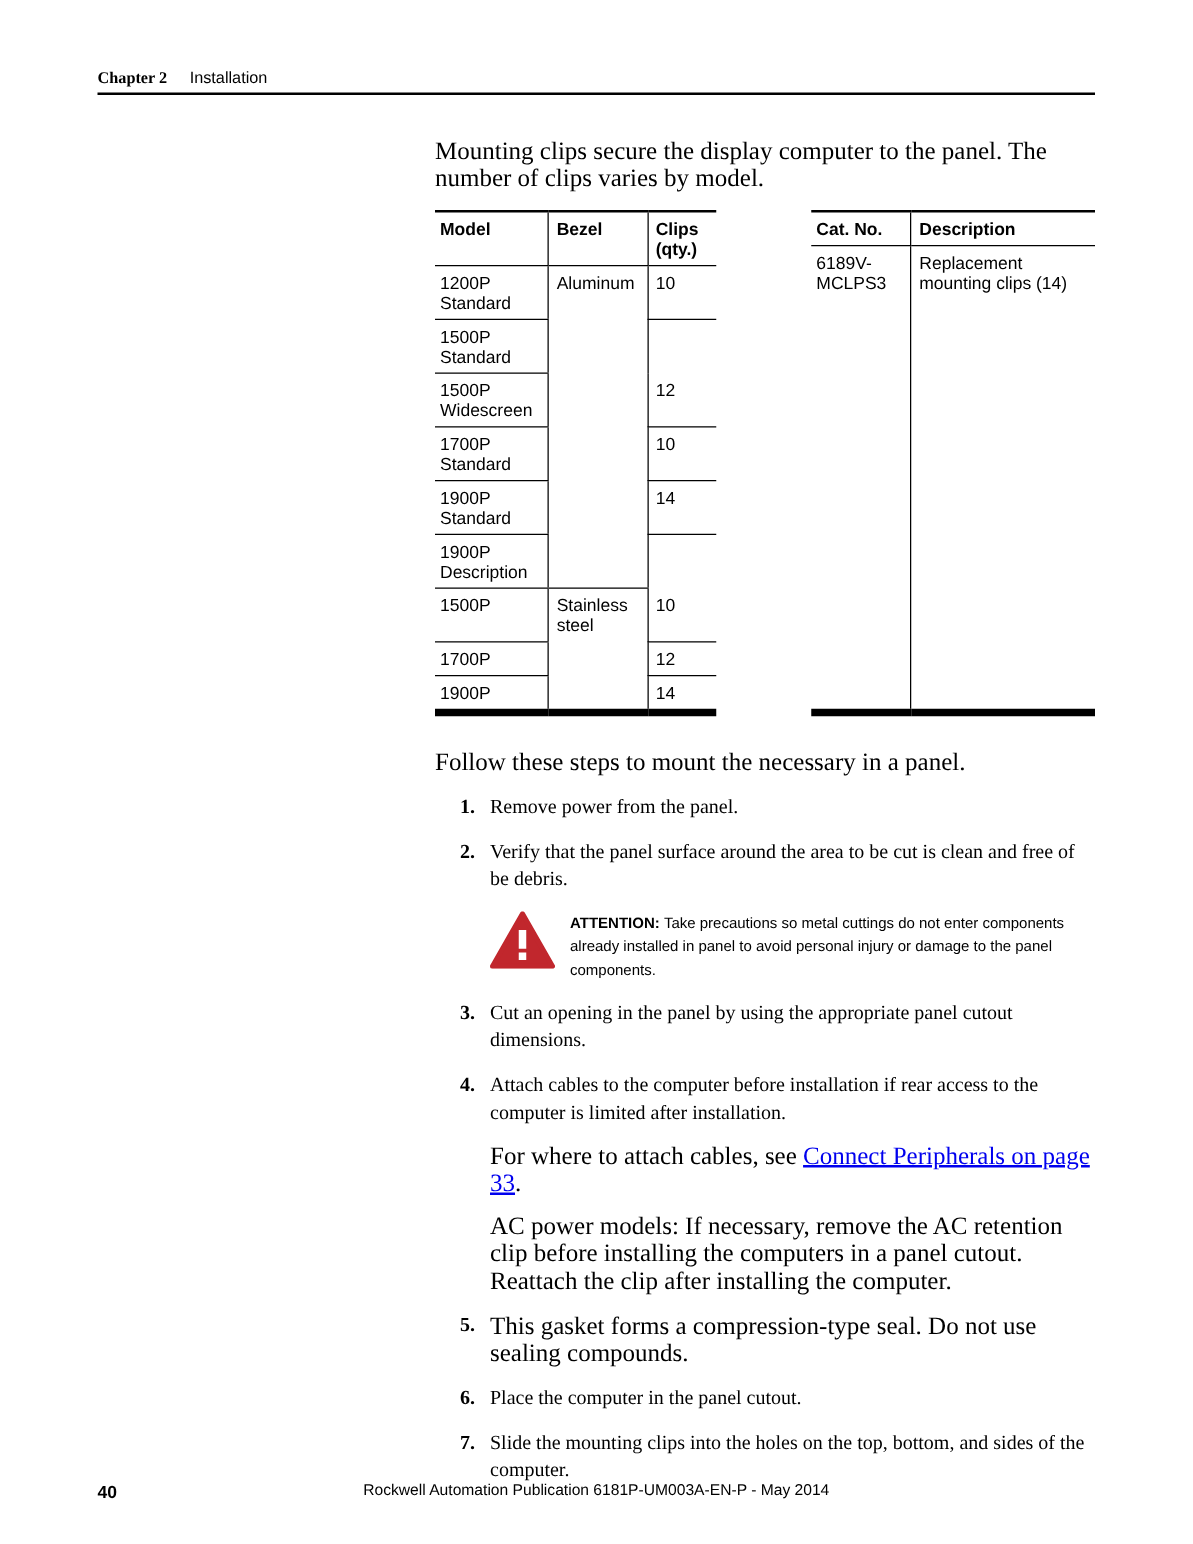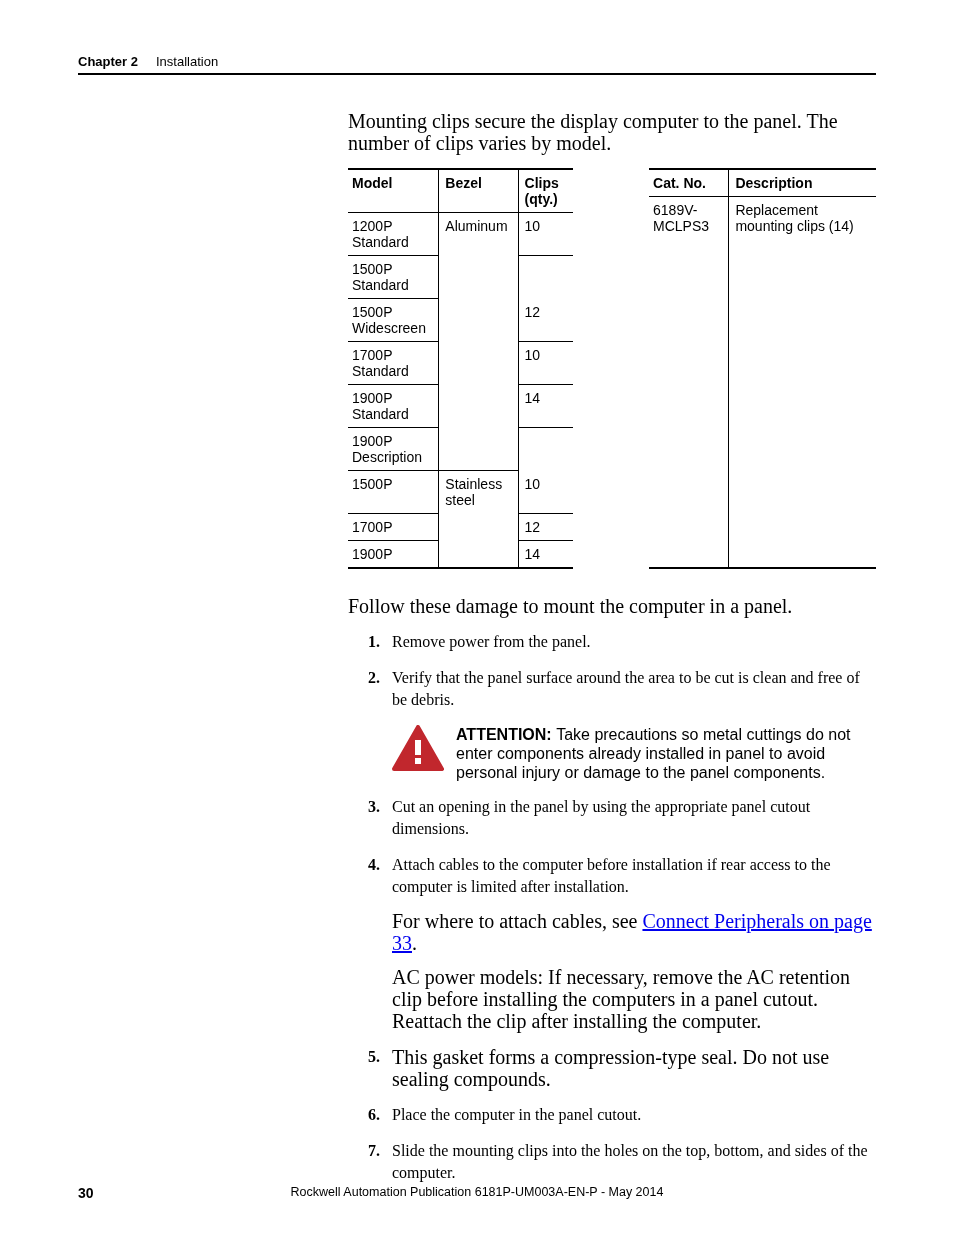--- a/index.html
+++ b/index.html
@@ -18,21 +18,21 @@
     position: absolute;
     top: 54px;
     left: 78px;
     right: 78px;
     border-bottom: 2px solid #000;
     padding-bottom: 4px;
     font-family: 'Arial Narrow', Arial, sans-serif;
     font-stretch: condensed;
     font-size: 13px;
   }
-  .header .chapter { font-weight: bold; }
+  .header .chapter { font-weight: bold; font-family: Liberation Serif, serif; }
   .header .sep { display: inline-block; width: 18px; }
   .content {
     position: absolute;
     top: 110px;
     left: 348px;
     right: 78px;
   }
   h2.section {
     font-family: 'Arial Narrow', Arial, sans-serif;
     font-stretch: condensed;
@@ -63,21 +63,21 @@
   }
   table.spec th {
     font-weight: bold;
     border-top: 2px solid #000;
     border-bottom: 1.5px solid #000;
   }
   table.spec td {
     border-bottom: 0.5px solid #000;
   }
   table.spec .noborder { border-bottom: none; }
-  table.spec .lastrow td { border-bottom: 2px solid #000000; }
+  table.spec .lastrow td { border-bottom: 6px solid #000000; }
   table.t1 { width: 238px; }
   table.t1 col.c1 { width: 96px; }
   table.t1 col.c2 { width: 78px; }
   table.t1 col.c3 { width: 64px; }
   table.t2 { width: 240px; margin-left: 48px; }
   table.t2 col.c1 { width: 82px; }
   table.t2 col.c2 { width: 158px; }
   table.spec .leftline { border-left: 0.5px solid #000; padding-left: 6px; }
   ol.steps {
     list-style: none;
@@ -103,21 +103,21 @@
   .attention {
     display: flex;
     gap: 12px;
     margin: 10px 0 14px 44px;
     align-items: flex-start;
   }
   .attention svg { flex-shrink: 0; }
   .attention .text {
     font-family: 'Arial Narrow', Arial, sans-serif;
     font-stretch: condensed;
-    font-size: 16px;
+    font-size: 12px;
     line-height: 19px;
   }
   .attention .text .label { font-weight: bold; }
   .subpara {
     margin: 12px 0 0 0;
     font-size: 20px;
     line-height: 22px;
   }
   a.link { color: #0000ee; text-decoration: underline; }
   .footer {
@@ -226,21 +226,21 @@
       </thead>
       <tbody>
         <tr class="lastrow">
           <td>6189V-MCLPS3</td>
           <td class="leftline">Replacement mounting clips (14)</td>
         </tr>
       </tbody>
     </table>
   </div>
 
-  <p class="body">Follow these damage to mount the computer in a panel.</p>
+  <p class="body">Follow these steps to mount the necessary in a panel.</p>
 
   <ol class="steps">
     <li><span>Remove power from the panel.</span></li>
     <li>
       <span>Verify that the panel surface around the area to be cut is clean and free of be debris.</span>
     </li>
   </ol>
 
   <div class="attention">
     <svg width="52" height="46" viewBox="0 0 52 46">
@@ -264,15 +264,15 @@
     </li>
     <li>
       <p class="subpara">This gasket forms a compression-type seal. Do not use sealing compounds.</p>
     </li>
     <li><span>Place the computer in the panel cutout.</span></li>
     <li><span>Slide the mounting clips into the holes on the top, bottom, and sides of the computer.</span></li>
   </ol>
 </div>
 
 <div class="footer">
-  <span class="pageno">30</span>
+  <span class="pageno">40</span>
   <span class="pub">Rockwell Automation Publication 6181P-UM003A-EN-P - May 2014</span>
 </div>
 
 </body></html>

